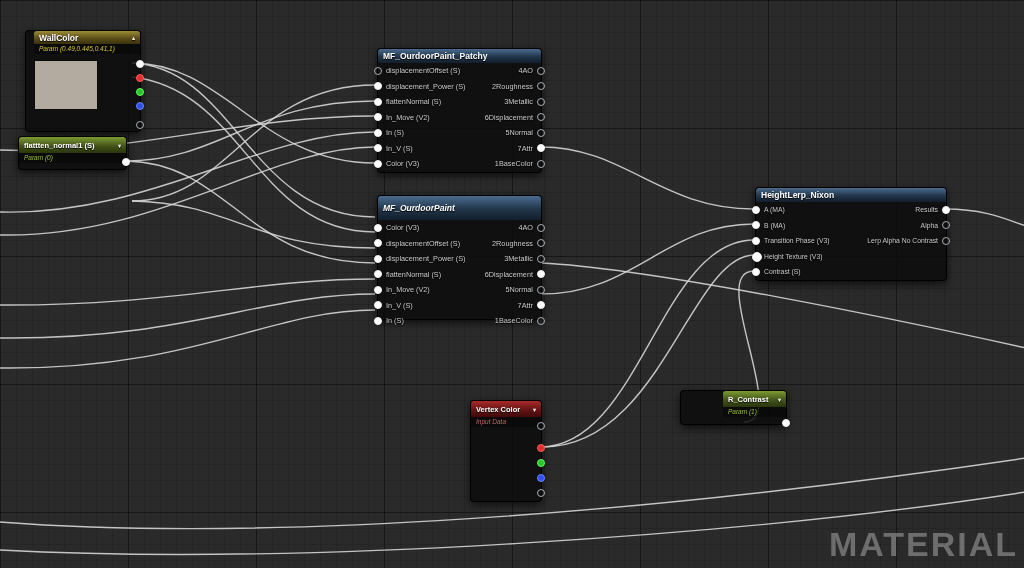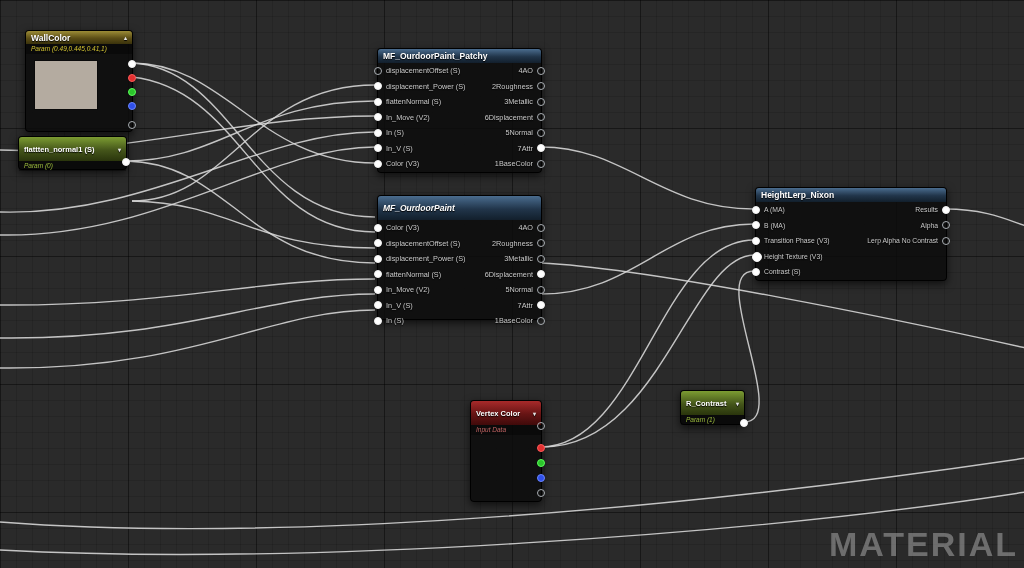--- a/index.html
+++ b/index.html
@@ -20,21 +20,21 @@
     position:absolute;background:rgba(12,12,12,0.84);
     border:1px solid rgba(0,0,0,0.95);border-radius:4px;
     box-shadow:0 3px 8px rgba(0,0,0,0.65);
     color:#c9c9c9;
   }
   .hdr{
     height:13px;display:flex;align-items:center;justify-content:space-between;
     padding:0 5px;border-radius:3px 3px 0 0;font-weight:bold;font-size:8.5px;
     color:#fff;text-shadow:0 1px 1px #000;white-space:nowrap;overflow:hidden;
   }
-  .hdr.small{font-size:7.5px;height:24px;}
+  .hdr.small{font-size:7.5px;height:16px;}
   .hdr.blue{background:linear-gradient(to bottom,#4a6c8e 0%,#21354a 55%,#121f2c 100%);}
   .hdr.green{background:linear-gradient(to bottom,#7c9c32 0%,#44551a 55%,#2a350c 100%);}
   .hdr.yellow{background:linear-gradient(to bottom,#9c8c36 0%,#5c4e16 55%,#3a320c 100%);}
   .hdr.red{background:linear-gradient(to bottom,#a82a2a 0%,#661414 55%,#400a0a 100%);}
   .arrow{font-size:6px;color:#e6e6e6;flex:0 0 auto;margin-left:4px;}
   .sub{
     font-size:6.5px;font-style:italic;line-height:10px;height:10px;
     padding:0 5px;background:rgba(0,0,0,0.35);white-space:nowrap;overflow:hidden;
   }
   .sub.greentx{color:#9cbc3c;} .sub.yellowtx{color:#d4c432;} .sub.redtx{color:#c46464;}
@@ -93,21 +93,21 @@
     <path d="M0,150 C130,155 240,116 375,116"></path>
     <path d="M0,212 C150,216 260,132 375,132"></path>
     <path d="M0,235 C160,238 268,147 375,147"></path>
     <path d="M0,305 C170,306 255,279 375,279"></path>
     <path d="M0,338 C185,340 262,294 375,294"></path>
     <path d="M0,368 C195,370 268,310 375,310"></path>
     <path d="M0,522 C260,542 640,515 1026,458"></path>
     <path d="M0,550 C300,566 750,535 1026,492"></path>
   </svg>
 
-  <div class="node" style="left:25px;top:30px;width:106px;height:100px;">
+  <div class="node" style="left:25px;top:30px;width:106px;height:100px;padding-left:8px;">
     <div class="hdr yellow">
       <span>WallColor</span>
       <span class="arrow">▴</span>
     </div>
     <div class="sub yellowtx">Param (0.49,0.445,0.41,1)</div>
     <div class="swatch"></div>
     <span class="pin abs filled" style="top:29px;"></span>
     <span class="pin abs pred" style="top:43px;"></span>
     <span class="pin abs pgreen" style="top:57px;"></span>
     <span class="pin abs pblue" style="top:71px;"></span>
@@ -264,21 +264,21 @@
         <span class="pin in big filled"></span>
         <span class="lbl">Height Texture (V3)</span>
       </div>
       <div class="row">
         <span class="pin in filled"></span>
         <span class="lbl">Contrast (S)</span>
       </div>
     </div>
   </div>
 
-  <div class="node" style="left:680px;top:390px;width:63px;height:33px;">
+  <div class="node" style="left:680px;top:390px;width:63px;height:33px;padding-left:42px;">
     <div class="hdr green small">
       <span>R_Contrast</span>
       <span class="arrow">▾</span>
     </div>
     <div class="sub greentx">Param (1)</div>
     <span class="pin abs filled" style="top:28px;"></span>
   </div>
 
   <div class="watermark">MATERIAL</div>
 </div>

